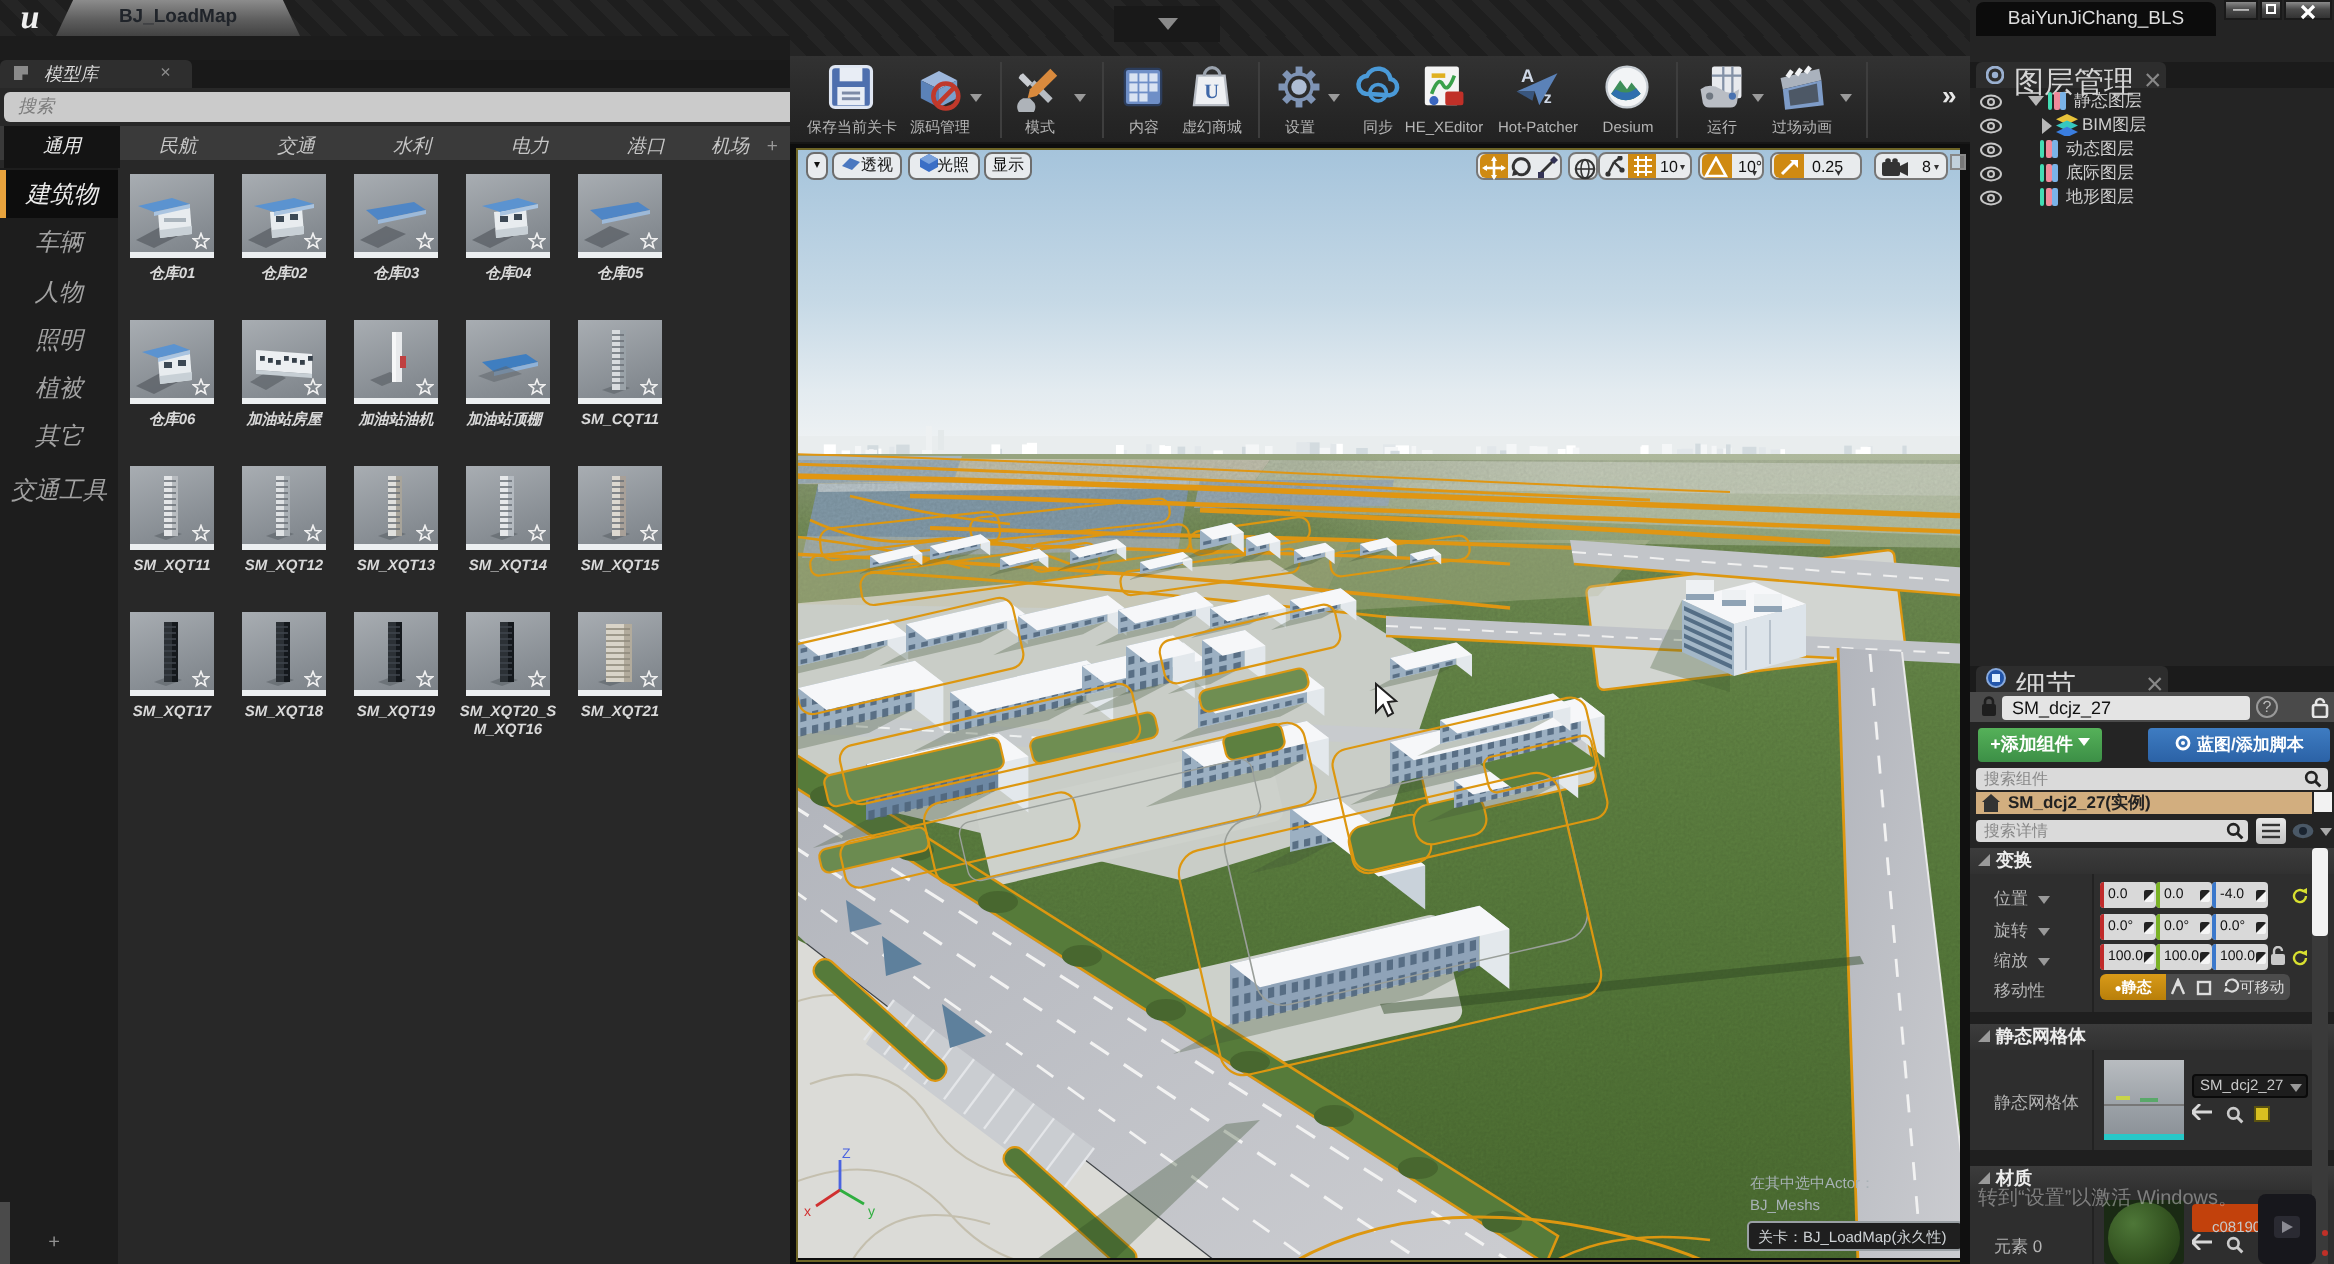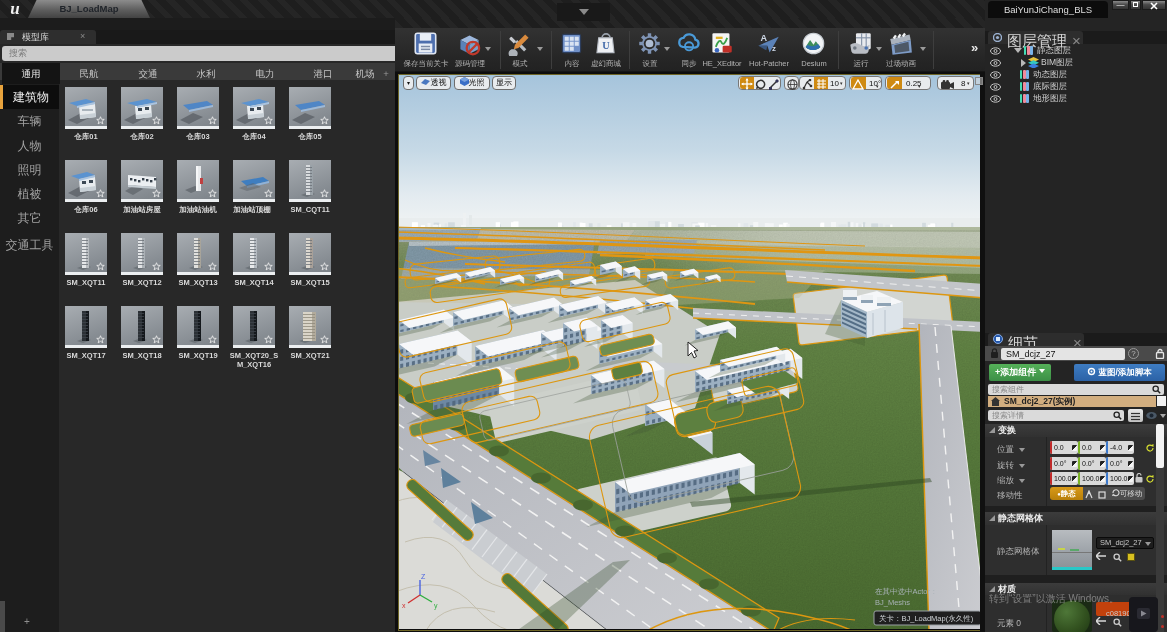--- a/index.html
+++ b/index.html
@@ -20,21 +20,21 @@
 #righttab{z-index:20;left:988px;top:1px;width:120px;height:17px;background:#0c0c0c;border-radius:4px 4px 0 0;
 color:#dedede;font-size:9.5px;line-height:17px;text-align:center;}
 .winbtn{z-index:21;top:0;height:10px;background:linear-gradient(#8a8a8a,#4a4a4a 45%,#333);border:1px solid #1a1a1a;
 color:#fff;font-size:8px;line-height:8px;text-align:center;}
 #ddbtn{left:557px;top:3px;width:53px;height:18px;background:#191919;color:#9a9a9a;text-align:center;
 font-size:9px;line-height:16px;}
 
 #menubar{left:0;top:18px;width:395px;height:12px;background:#1f1f1f;color:#c4c4c4;font-size:8.5px;}
 #menubar span{position:absolute;top:1px;}
 
-#lpanel{left:0;top:30px;width:395px;height:602px;background:#282828;}
+#lpanel{left:0;top:30px;width:395px;height:602px;background:#282828;font-style:italic;}
 #ltabrow{left:0;top:0;width:395px;height:14px;background:#191919;}
 #ltab{left:0;top:0;width:96px;height:14px;background:#2e2e2e;border-radius:3px 3px 0 0;color:#d8d8d8;font-size:9px;}
 #lsearch{left:2px;top:16px;width:462px;height:15px;background:#cbcbcb;border-radius:3px;color:#7c7c7c;
 font-size:9px;line-height:15px;padding-left:7px;}
 #cattabs{left:0;top:33px;width:395px;height:17px;background:#3a3a3a;}
 .cattab{position:absolute;top:0;height:21px;width:58px;color:#c6c6c6;font-size:9.5px;line-height:21px;text-align:center;}
 .cattab.sel{background:#141414;color:#ededed;}
 #sidebar{left:0;top:54px;width:59px;height:548px;background:#1d1d1d;}
 .sideitem{position:absolute;left:0;width:59px;height:24px;color:#a2a2a2;font-size:12px;line-height:24px;text-align:center;}
 .sideitem.sel{background:#0d0d0d;color:#ececec;border-left:3px solid #e8a33d;}

